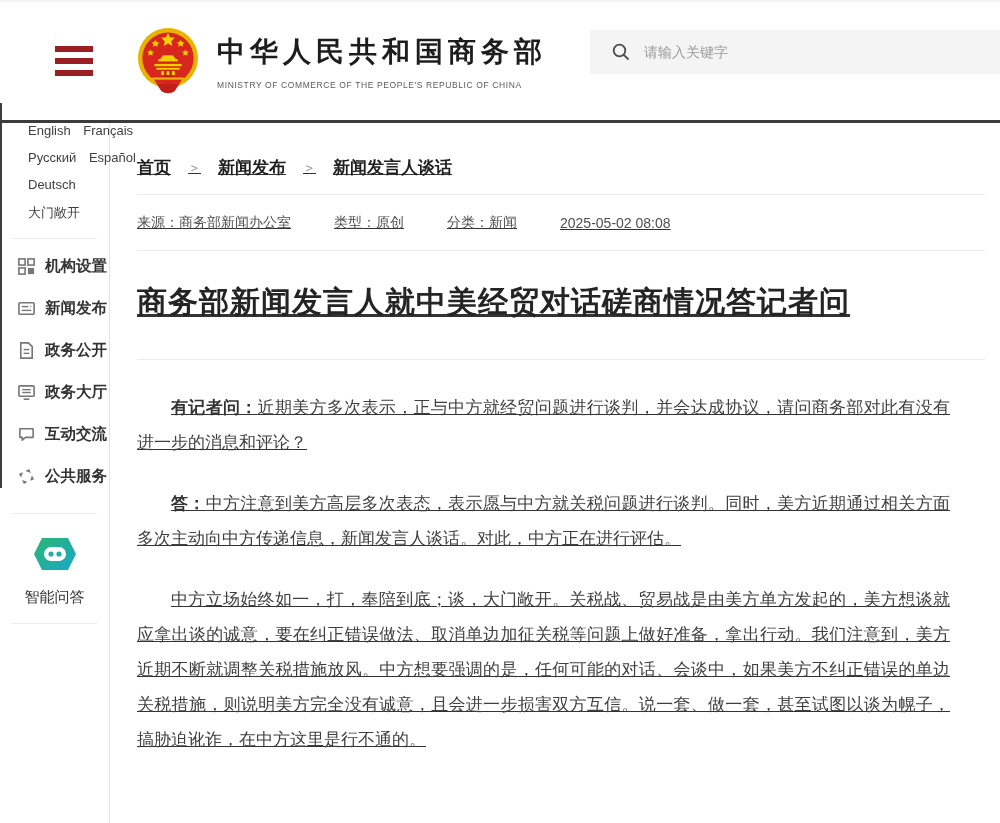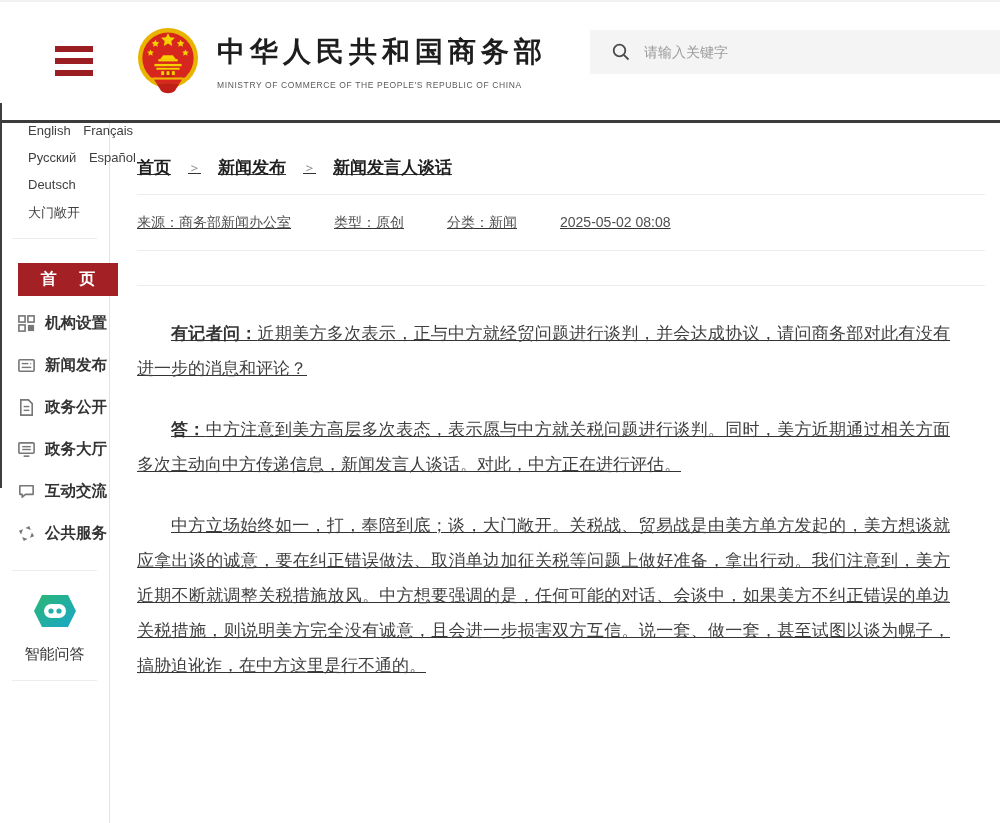--- a/index.html
+++ b/index.html
@@ -92,21 +92,21 @@
     display: flex; align-items: center; padding-top: 33px;
     font-size: 17px; font-weight: bold; color: #1f1f1f;
   }
   .crumb { cursor: pointer; }
   .crumb-sep { color: #8a8a8a; font-size: 13px; font-weight: normal; margin: 0 17px; }
 
   .rule { height: 1px; background: #ececec; }
   .rule-1 { margin-top: 15px; }
 
   .meta {
-    display: flex; font-size: 14px; color: #4f4f4f;
+    display: flex; align-items: center; font-size: 14px; color: #4f4f4f;
     padding: 19px 0 18px 0;
   }
   .meta-group { margin-right: 43px; white-space: nowrap; }
   .meta-date { white-space: nowrap; }
 
   .article-title {
     font-size: 30px; font-weight: bold; color: #242424; line-height: 47px;
     margin: 27px 0 0 0; padding-right: 30px; letter-spacing: 1px;
   }
   .rule-3 { margin-top: 34px; }
@@ -181,21 +181,20 @@
       <div class="lang-row">
         <span>Deutsch</span>
       </div>
       <div class="lang-row">
         <span>大门敞开</span>
       </div>
     </div>
 
     <div class="side-divider"></div>
 
-    <div class="home-btn">首 页</div>
 
     <div class="nav">
       <div class="nav-item">
         <svg viewBox="0 0 20 20">
           <rect x="2" y="2" width="6.5" height="6.5" fill="none" stroke="#777" stroke-width="1.7"></rect>
           <rect x="11.5" y="2" width="6.5" height="6.5" fill="none" stroke="#777" stroke-width="1.7"></rect>
           <rect x="2" y="11.5" width="6.5" height="6.5" fill="none" stroke="#777" stroke-width="1.7"></rect>
           <rect x="11.5" y="11.5" width="6.5" height="6.5" fill="#777"></rect>
         </svg>
         <span class="nav-label">机构设置</span>
@@ -278,20 +277,21 @@
 
     <div class="meta">
       <span class="meta-group"><span>来源：</span><span>商务部新闻办公室</span></span>
       <span class="meta-group"><span>类型：</span><span>原创</span></span>
       <span class="meta-group"><span>分类：</span><span>新闻</span></span>
       <span class="meta-date">2025-05-02 08:08</span>
     </div>
 
     <div class="rule"></div>
 
+    <h1 class="article-title">商务部新闻发言人就中美经贸对话磋商情况答记者问</h1>
 
     <div class="rule rule-3"></div>
 
     <div class="article-body">
       <p><b>有记者问：</b><span>近期美方多次表示，正与中方就经贸问题进行谈判，并会达成协议，请问商务部对此有没有进一步的消息和评论？</span></p>
       <p><b>答：</b><span>中方注意到美方高层多次表态，表示愿与中方就关税问题进行谈判。同时，美方近期通过相关方面多次主动向中方传递信息，新闻发言人谈话。对此，中方正在进行评估。</span></p>
       <p><b></b><span>中方立场始终如一，打，奉陪到底；谈，大门敞开。关税战、贸易战是由美方单方发起的，美方想谈就应拿出谈的诚意，要在纠正错误做法、取消单边加征关税等问题上做好准备，拿出行动。我们注意到，美方近期不断就调整关税措施放风。中方想要强调的是，任何可能的对话、会谈中，如果美方不纠正错误的单边关税措施，则说明美方完全没有诚意，且会进一步损害双方互信。说一套、做一套，甚至试图以谈为幌子，搞胁迫讹诈，在中方这里是行不通的。</span></p>
     </div>
 
   </div>

